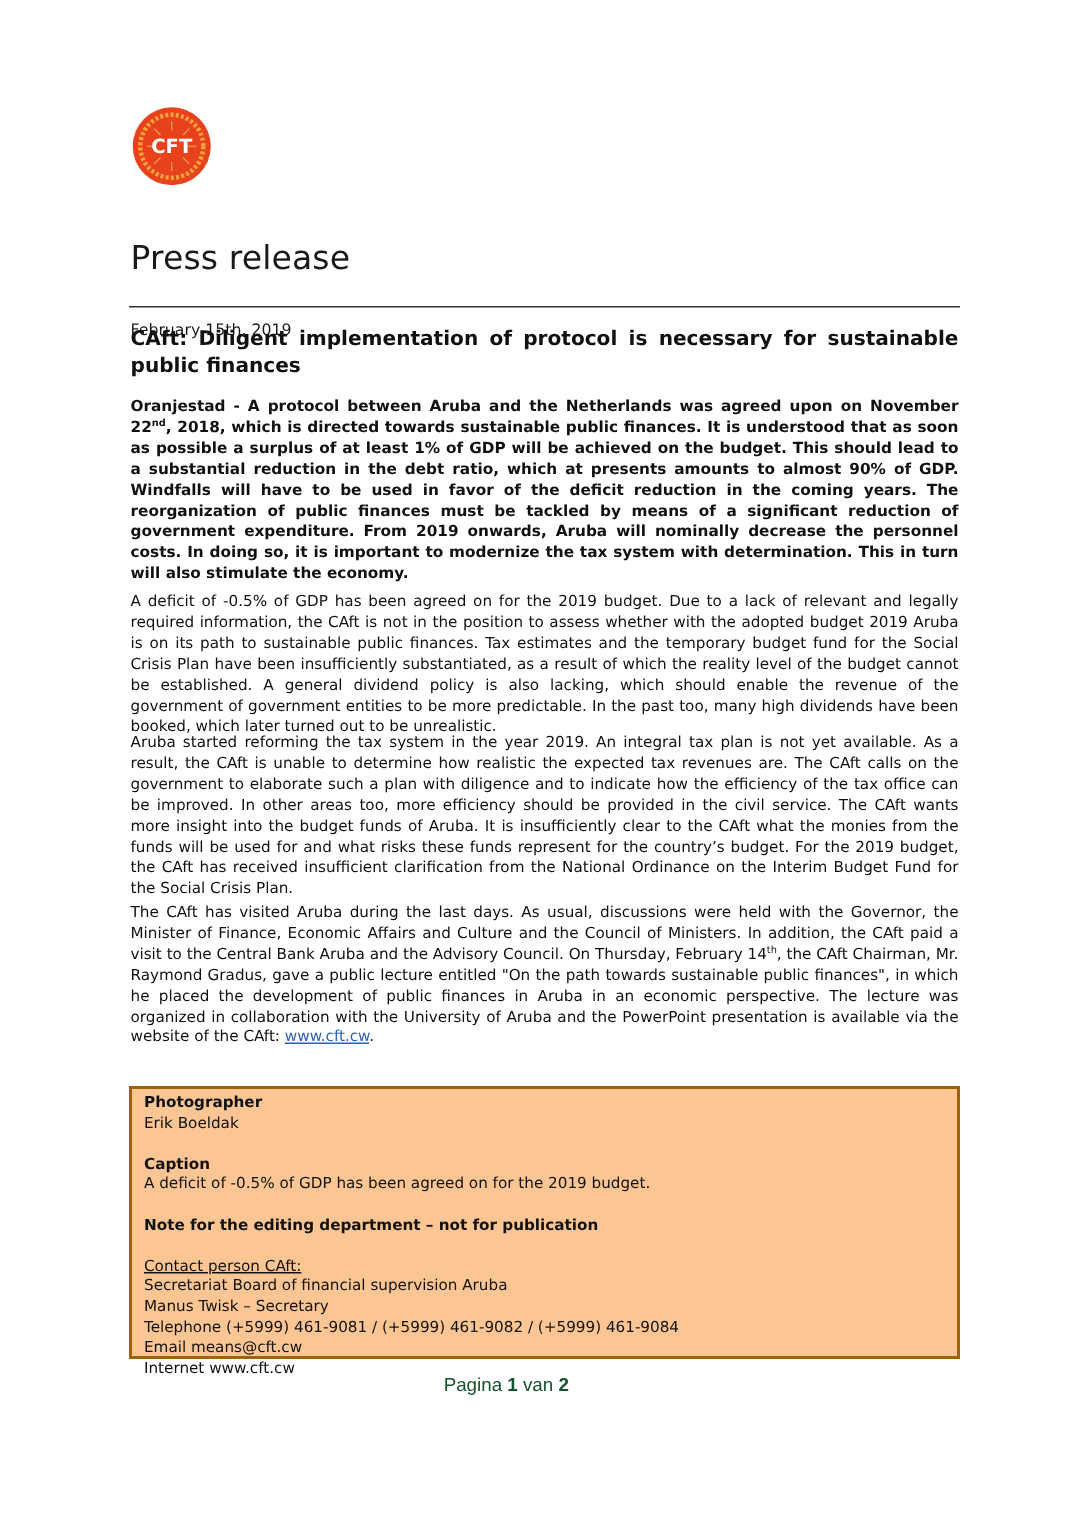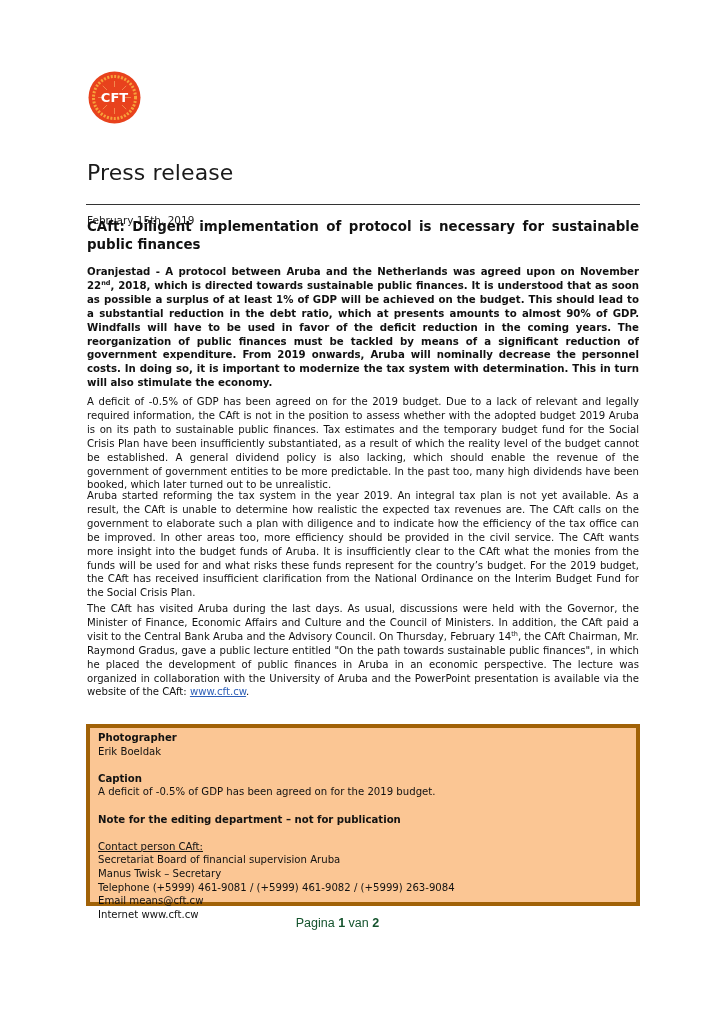--- a/index.html
+++ b/index.html
@@ -8,21 +8,21 @@
   .title { position: absolute; left: 87px; top: 160px; font-size: 22px; font-weight: normal; color: #1a1a1a; letter-spacing: 0.1px; }
   .date { position: absolute; left: 87px; top: 190px; font-size: 10.5px; color: #1a1a1a; margin-top: 24px; }
   .rule { position: absolute; left: 86px; top: 204px; width: 554px; height: 0; border-top: 1.5px solid #333; }
   .headline { position: absolute; left: 87px; top: 218px; width: 552px; font-size: 13.4px; font-weight: bold; line-height: 18px; text-align: justify; }
   .para { position: absolute; left: 87px; width: 552px; font-size: 10.15px; line-height: 13.9px; text-align: justify; }
   .lead { top: 265px; font-weight: bold; font-size: 10.2px; }
   .p1 { top: 395px; }
   .p2 { top: 489px; }
   .p3 { top: 602px; }
   .endnote { position: absolute; left: 87px; top: 726px; font-size: 10.15px; }
-  .box { position: absolute; left: 86px; top: 724px; width: 554px; height: 182px; background: #fbc694; border: 4px solid #a16207; box-sizing: border-box; padding: 3px 8px; font-size: 10.15px; line-height: 13.6px; }
+  .box { position: absolute; left: 86px; top: 724px; width: 554px; height: 182px; background: #fbc694; border: 2px solid #a16207; box-sizing: border-box; padding: 3px 8px; font-size: 10.15px; line-height: 13.6px; }
   .box .b { font-weight: bold; }
   .box .gap { height: 13.6px; }
   .box u { text-decoration: underline; }
   .footer { position: absolute; top: 916px; left: 0; width: 675px; text-align: center; font-family: "Liberation Sans", sans-serif; font-size: 12.5px; color: #14532d; }
   .footer b { font-weight: bold; }
   a.link { color: #2d5fb8; text-decoration: underline; }
   sup { font-size: 6.5px; vertical-align: 4px; line-height: 0; }
 </style>
 </head>
 <body>
@@ -67,18 +67,18 @@
   <div>Erik Boeldak</div>
   <div class="gap"></div>
   <div class="b">Caption</div>
   <div>A deficit of -0.5% of GDP has been agreed on for the 2019 budget.</div>
   <div class="gap"></div>
   <div class="b">Note for the editing department – not for publication</div>
   <div class="gap"></div>
   <div><u>Contact person CAft:</u></div>
   <div>Secretariat Board of financial supervision Aruba</div>
   <div>Manus Twisk – Secretary</div>
-  <div>Telephone (+5999) 461-9081 / (+5999) 461-9082 / (+5999) 263-9084</div>
+  <div>Telephone (+5999) 461-9081 / (+5999) 461-9082 / (+5999) 461-9084</div>
   <div>Email means@cft.cw</div>
   <div>Internet www.cft.cw</div>
 </div>
 
 <div class="footer"><span>Pagina </span><b>1</b><span> van </span><b>2</b></div>
 
 </body></html>

